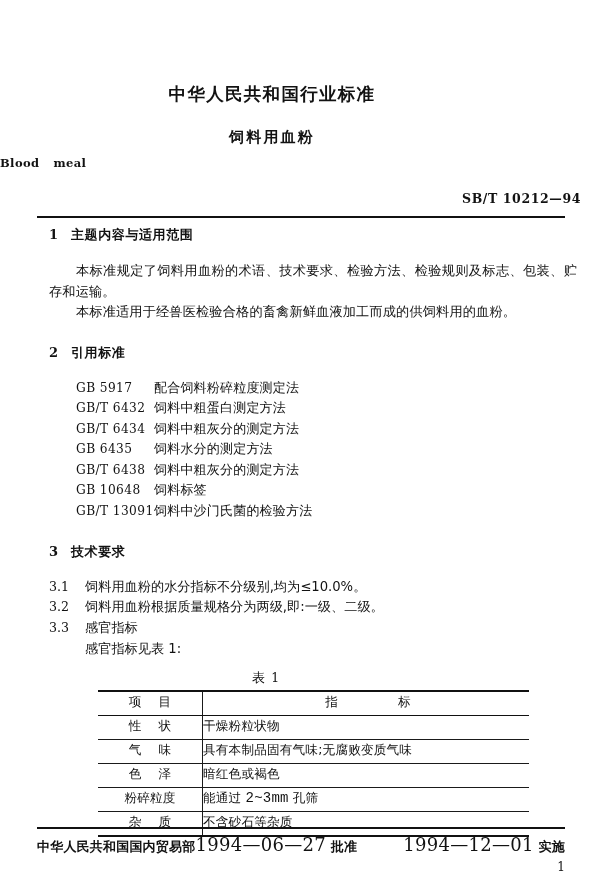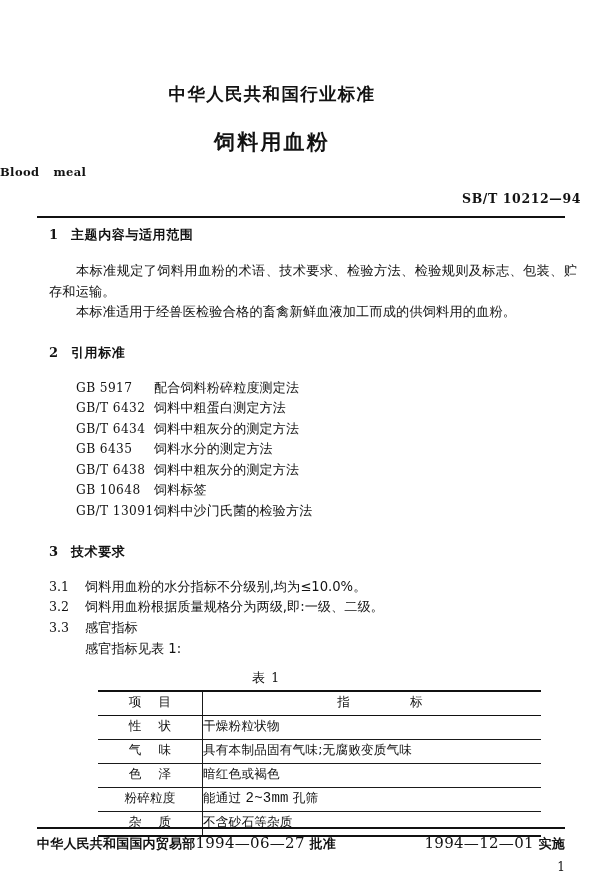--- a/index.html
+++ b/index.html
@@ -30,21 +30,21 @@
   .nat-standard-line {
     text-align: center;
     font-size: 17.5px;
     font-weight: bold;
     letter-spacing: 1.3px;
     margin-top: 82px;
     font-family: "DejaVu Sans", "Liberation Sans", sans-serif;
   }
   .doc-title {
     text-align: center;
-    font-size: 21px;
+    font-size: 15px;
     font-weight: bold;
     letter-spacing: 2.2px;
     margin-top: 22px;
   }
   .doc-title-en {
     text-align: left;
     font-size: 11.5px;
     font-weight: bold;
     font-family: "DejaVu Serif", "Liberation Serif", serif;
     margin-top: 9px;
@@ -177,21 +177,21 @@
     text-align: center;
     border-left: none !important;
   }
   td.c2 {
     width: 322px;
     padding-left: 11px;
     border-right: none !important;
   }
   td.c2.center {
     text-align: center;
-    padding-left: 16px;
+    padding-left: 4px;
   }
   .sp { display: inline-block; width: 17px; }
   .sp-wide { display: inline-block; width: 60px; }
   .unit {
     font-family: Liberation Mono, monospace;
     font-size: 14px;
     text-align: right;
   }
 
   
@@ -214,21 +214,21 @@
   .footer .left {
     float: left;
     font-weight: bold;
   }
   .footer .right {
     float: right;
     font-weight: bold;
   }
   .footer .date {
     font-family: "DejaVu Serif", "Liberation Serif", serif;
-    font-size: 15px;
+    font-size: 18px;
     font-weight: normal;
     letter-spacing: 0.3px;
   }
   .page-no {
     position: absolute;
     left: 0;
     top: 860px;
     width: 565px;
     text-align: right;
     font-size: 12px;

